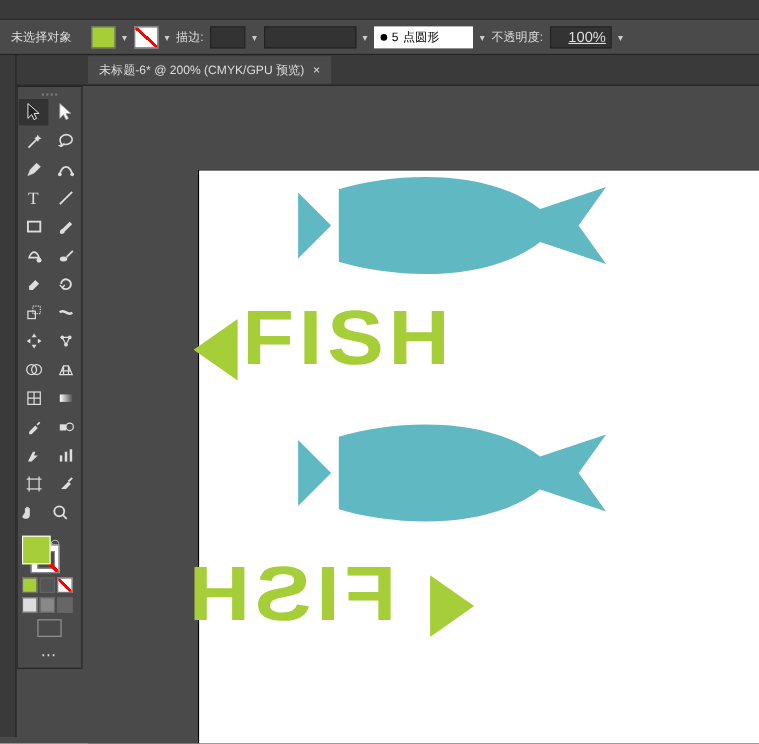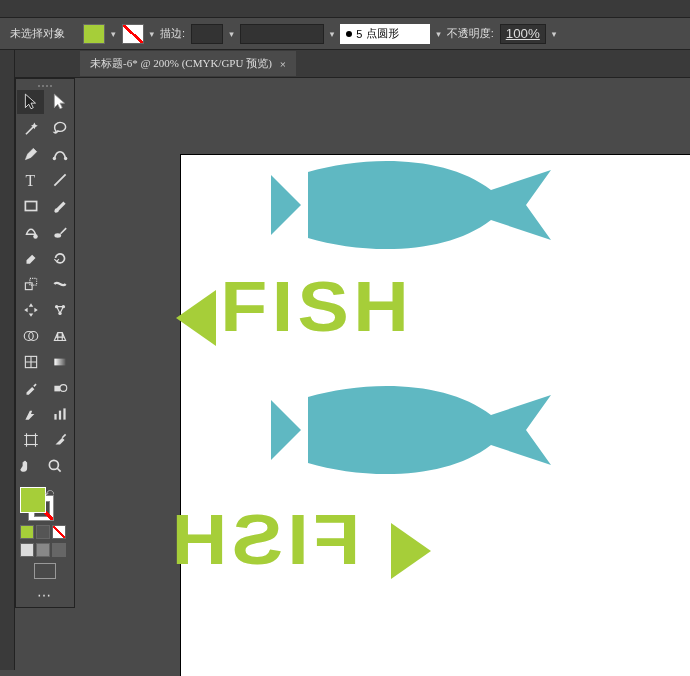--- a/index.html
+++ b/index.html
@@ -46,39 +46,38 @@
   color: #ddd; height: 20px; padding: 0 4px;
 }
 .stroke-input { width: 32px; text-align: right; }
 .stroke-style { width: 84px; }
 .brush-dot { width: 6px; height: 6px; background: #000; border-radius: 50%; }
 .brush-box {
   background: #fff; color: #000; height: 20px;
   display: flex; align-items: center; padding: 0 6px; gap: 4px;
   width: 90px;
 }
-.opacity-input { width: 46px; text-align: center; text-decoration: underline; }
+.opacity-input { width: 56px; text-align: right; text-decoration: underline; }
 
 .tab-bar {
   height: 28px;
   background: #3a3a3a;
   display: flex;
   align-items: center;
   padding-left: 80px;
   border-bottom: 1px solid #222;
 }
 .tab {
   background: #4a4a4a;
   padding: 5px 10px;
   font-size: 11px;
   color: #ddd;
   display: flex;
   align-items: center;
   gap: 8px;
-  font-family: Liberation Serif, serif;
 }
 .tab .close { cursor: pointer; }
 
 .left-rail {
   position: absolute;
   left: 0; top: 50px;
   width: 15px; height: 620px;
   background: #3a3a3a;
   border-right: 1px solid #222;
 }

